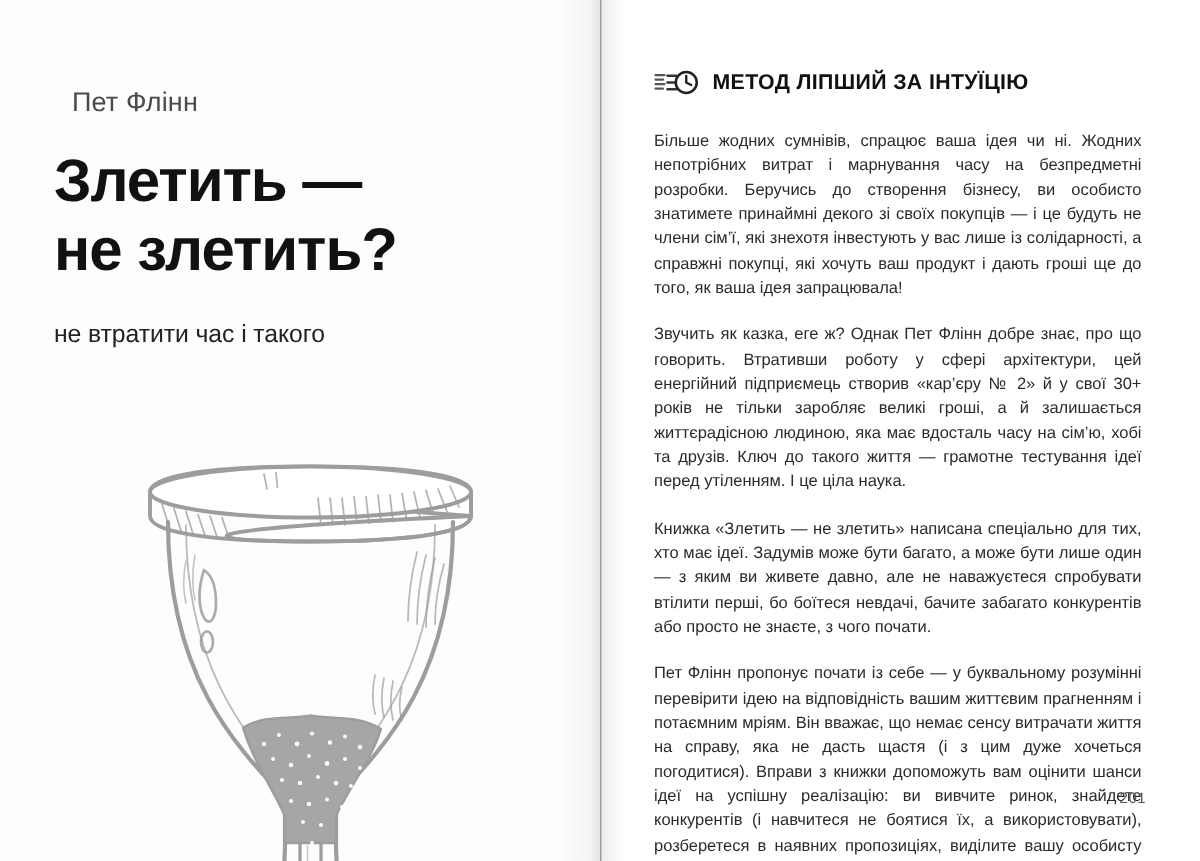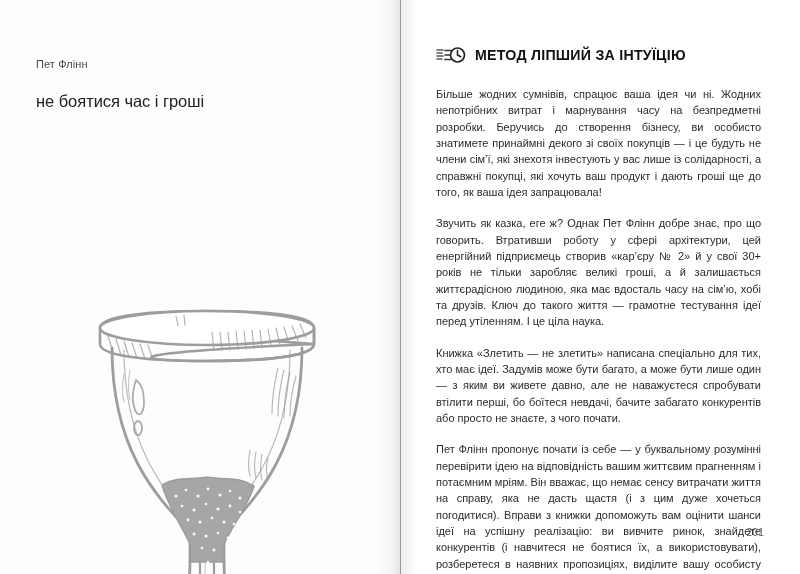--- a/index.html
+++ b/index.html
@@ -41,24 +41,25 @@
   }
 
   .left-inner {
     position: absolute;
     left: 36px;
     top: 58px;
     width: 320px;
   }
 
   .author-name {
-    font-size: 11px;
+    font-size: 18px;
     color: #4a4a4a;
     letter-spacing: 0.1px;
     margin-bottom: 20px;
+    margin-left: 12px;
   }
 
   .book-title {
     font-size: 40px;
     font-weight: 700;
     line-height: 1.14;
     letter-spacing: -0.7px;
     color: #111111;
     margin: 0 0 22px 0;
   }
@@ -163,23 +164,27 @@
 <body>
 
 <div class="spread">
 
   <div class="page-left">
 
     <div class="left-inner">
 
       <div class="author-name">Пет Флінн</div>
 
+      <h1 class="book-title">
+        <span class="line">Злетить —</span>
+        <span class="line">не злетить?</span>
+      </h1>
 
       <div class="book-subtitle">
-        <span class="line">не боятися час і гроші</span>
+        <span class="line">не втратити час і такого</span>
       </div>
     </div>
 
     <div class="hourglass-wrap">
       <svg width="270" height="300" viewBox="0 0 270 300" xmlns="http://www.w3.org/2000/svg">
         <g fill="none" stroke="#9d9d9d" stroke-linecap="round" stroke-linejoin="round">
 
           <path d="M28 28 C28 18, 62 11, 135 11 C208 11, 242 18, 242 28 L242 44 C242 54, 208 61, 135 61 C62 61, 28 54, 242 44 Z" stroke-width="2.6" fill="#ffffff"></path>
           <ellipse cx="135" cy="28" rx="107" ry="17" stroke-width="2.6" fill="#ffffff"></ellipse>
           <path d="M28 28 L28 44 C28 54, 62 61, 135 61 C208 61, 242 54, 242 44 L242 28" stroke-width="2.6" fill="none"></path>

